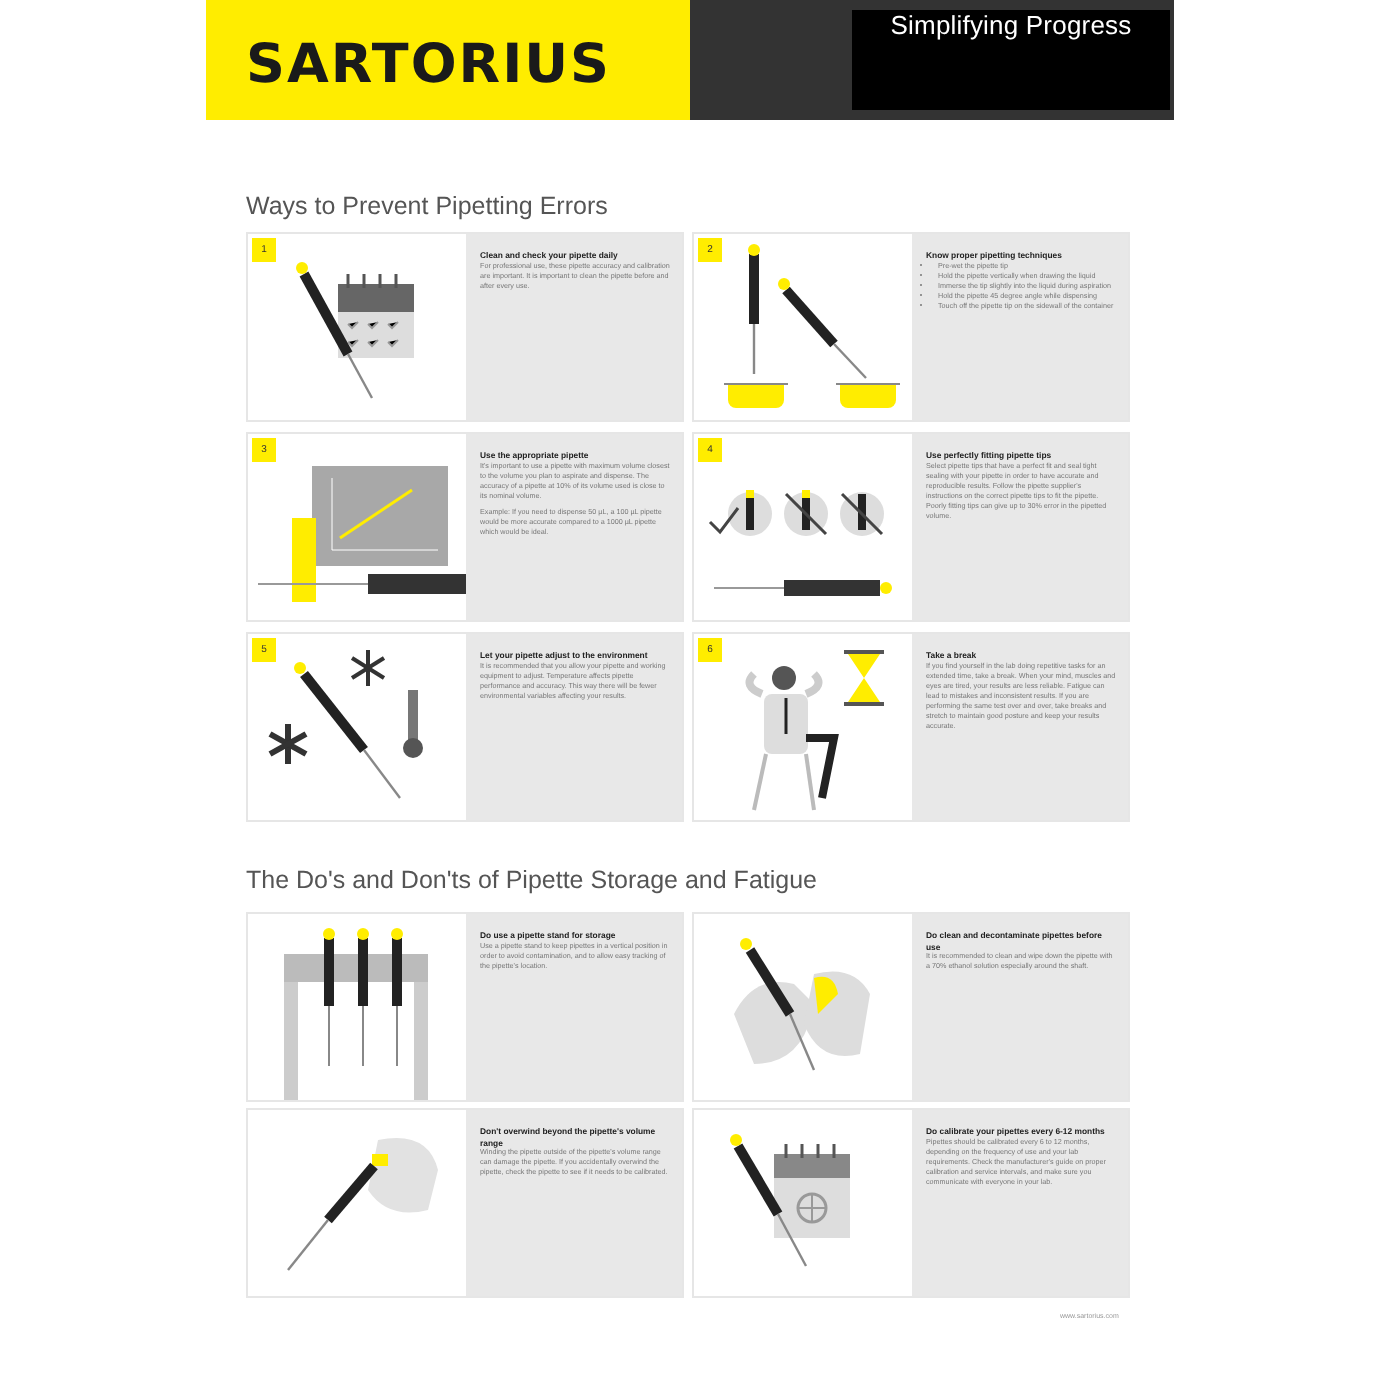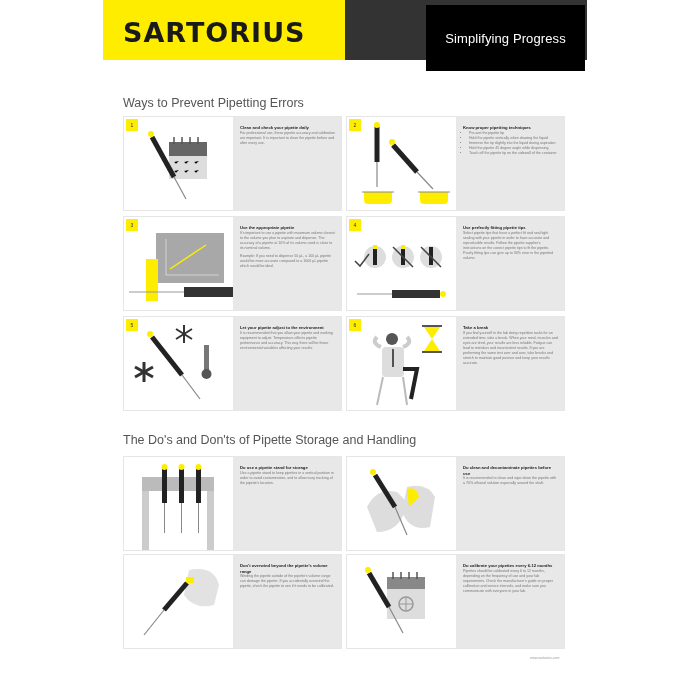--- a/index.html
+++ b/index.html
@@ -1,19 +1,19 @@
 <!DOCTYPE html>
 <html><head>
 <meta charset="utf-8">
 <style>
   html,body{margin:0;padding:0;background:#ffffff;}
   body{width:690px;height:690px;position:relative;overflow:hidden;font-family:"Liberation Sans",sans-serif;}
   .header-yellow{position:absolute;left:103px;top:0;width:242px;height:60px;background:#ffed00;}
   .header-dark{position:absolute;left:345px;top:0;width:242px;height:60px;background:#333333;}
-  .header-black{position:absolute;left:426px;top:5px;width:159px;height:66px;background:#000;display:flex;align-items:center;justify-content:center;}
+  .header-black{position:absolute;left:426px;top:5px;width:159px;height:50px;background:#000;display:flex;align-items:flex-start;justify-content:center;}
   .tagline{color:#fff;font-size:13px;letter-spacing:0.1px;}
   .logo{position:absolute;left:123px;top:17px;font-size:27px;font-weight:bold;letter-spacing:1px;color:#1a1a1a;font-family:"DejaVu Sans",sans-serif;}
   .section-title{position:absolute;left:123px;font-size:12.5px;color:#555;}
   .card{position:absolute;width:217px;height:93px;display:flex;box-shadow:0 0 0 1px #e6e6e6;}
   .card .img{width:109px;height:100%;background:#fff;position:relative;overflow:hidden;}
   .card .txt{flex:1;background:#e8e8e8;padding:8px 6px 0 7px;box-sizing:border-box;}
   .num{position:absolute;left:2px;top:2px;width:12px;height:12px;background:#ffed00;font-size:5px;display:flex;align-items:center;justify-content:center;color:#333;}
   .ctitle{font-size:4.2px;font-weight:bold;color:#222;line-height:5.5px;}
   .cbody{font-size:3.6px;color:#777;line-height:5px;}
   .cbody ul{margin:0;padding-left:6px;}
@@ -181,21 +181,21 @@
       <path d="M77 10 h16 l-8 12 l8 12 h-16 l8 -12z" fill="#ffed00"></path>
       <rect x="75" y="34" width="20" height="2" fill="#555"></rect>
     </svg>
   </div>
   <div class="txt">
     <div class="ctitle">Take a break</div>
     <div class="cbody">If you find yourself in the lab doing repetitive tasks for an extended time, take a break. When your mind, muscles and eyes are tired, your results are less reliable. Fatigue can lead to mistakes and inconsistent results. If you are performing the same test over and over, take breaks and stretch to maintain good posture and keep your results accurate.</div>
   </div>
 </div>
 
-<div class="section-title" style="top:433px">The Do's and Don'ts of Pipette Storage and Handling</div>
+<div class="section-title" style="top:433px">The Do's and Don'ts of Pipette Storage and Fatigue</div>
 
 <div class="card" style="left:124px;top:457px">
   <div class="img">
     <svg width="109" height="93">
       <rect x="18" y="20" width="72" height="14" fill="#bbb"></rect>
       <rect x="18" y="34" width="7" height="59" fill="#ccc"></rect>
       <rect x="83" y="34" width="7" height="59" fill="#ccc"></rect>
       <g fill="#222">
           <rect x="38" y="12" width="5" height="34"></rect>
           <rect x="55" y="12" width="5" height="34"></rect>

